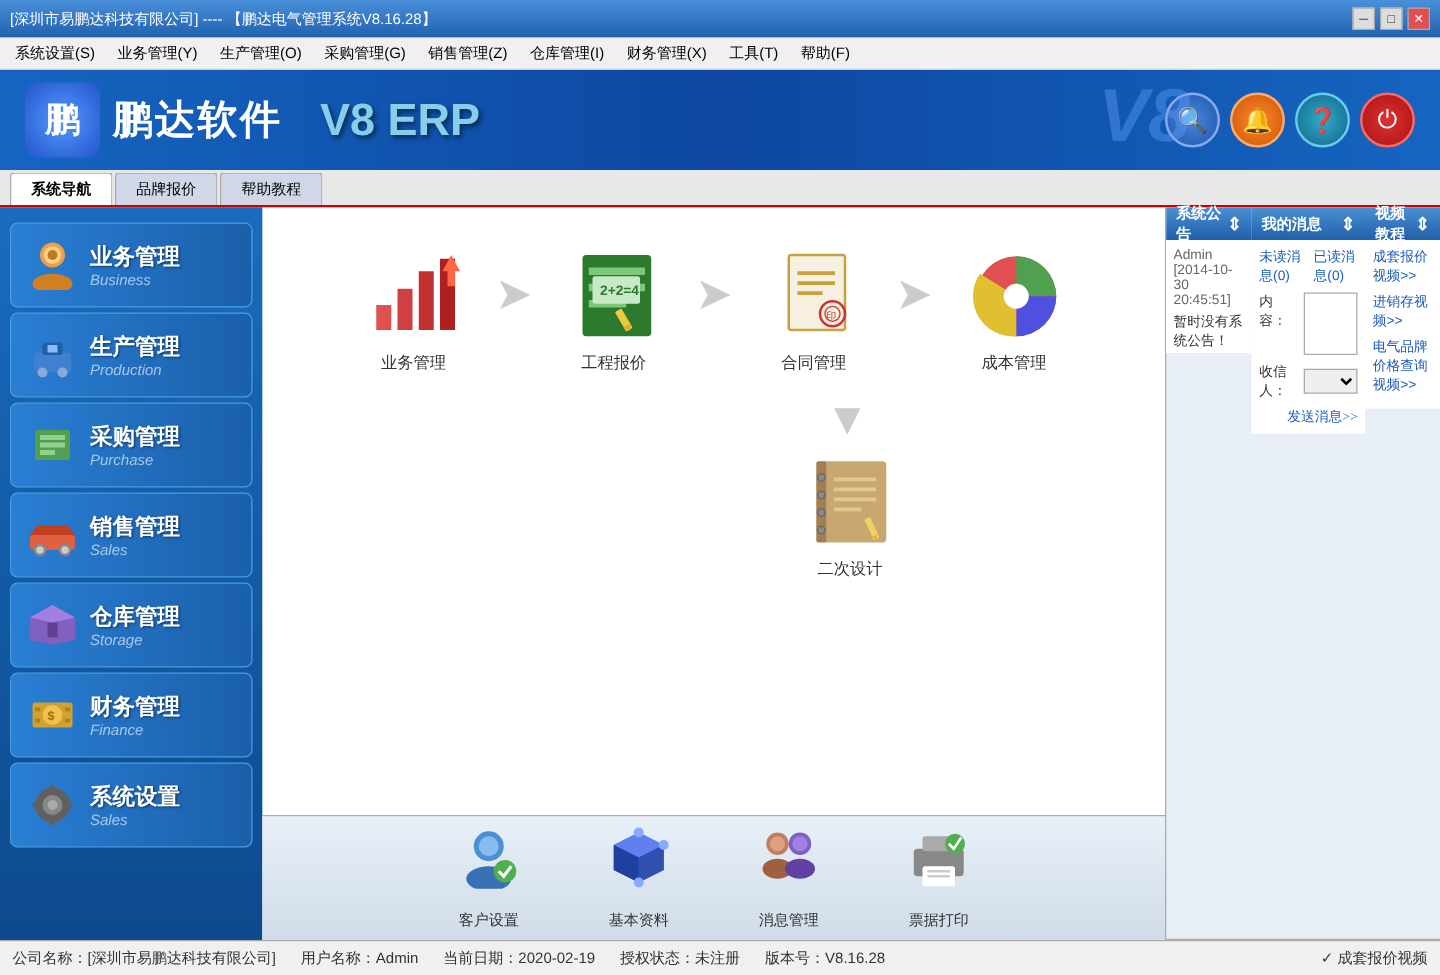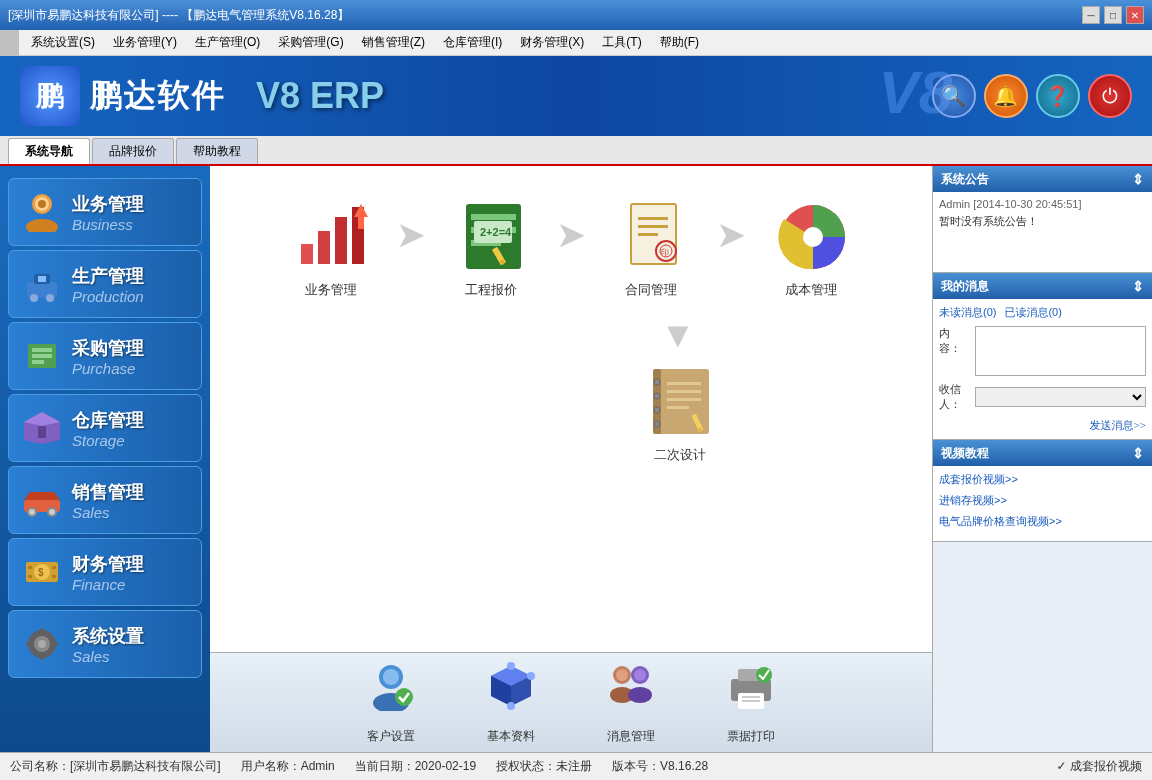--- a/index.html
+++ b/index.html
@@ -27,21 +27,20 @@
     .title-btn.close { background: #e05050; color: white; }
 
     
     #menubar {
       height: 26px;
       background: #f0f0f0;
       border-bottom: 1px solid #ccc;
       display: flex; align-items: center;
       padding: 0 4px;
       gap: 2px;
-      margin-left: 19px;
     }
     .menu-item {
       padding: 2px 8px;
       font-size: 12px;
       cursor: pointer;
       color: #000;
     }
 
     
     #header {
@@ -144,21 +143,21 @@
     .sidebar-item-text {
       display: flex; flex-direction: column;
     }
     .sidebar-item-cn {
       font-size: 18px;
       font-weight: bold;
       color: white;
       text-shadow: 1px 1px 2px rgba(0,0,0,0.5);
     }
     .sidebar-item-en {
-      font-size: 15px;
+      font-size: 12px;
       color: rgba(255,255,255,0.6);
       font-style: italic;
     }
 
     
     #center {
       flex: 1;
       background: white;
       display: flex;
       flex-direction: column;
@@ -237,21 +236,21 @@
       color: #333;
       margin-top: 16px;
     }
 
     
     #right-panel {
       width: 220px;
       background: #e8eef5;
       border-left: 1px solid #aaa;
       display: flex;
-      flex-direction: column;
+      flex-direction: row;
       flex-shrink: 0;
     }
     .panel-section {
       border-bottom: 1px solid #aaa;
     }
     .panel-header {
       height: 26px;
       background: linear-gradient(to bottom, #4a90d4, #2060aa);
       display: flex; align-items: center; justify-content: space-between;
       padding: 0 8px;
@@ -424,45 +423,45 @@
       </div>
       <div class="sidebar-item-text">
         <span class="sidebar-item-cn">采购管理</span>
         <span class="sidebar-item-en">Purchase</span>
       </div>
     </div>
 
     <div class="sidebar-item">
       <div class="sidebar-item-icon">
         <svg width="40" height="40" viewBox="0 0 40 40">
-          <polygon points="20,4 38,14 38,32 20,36 2,32 2,14" fill="#8060c0"></polygon>
-          <polygon points="20,4 38,14 20,18 2,14" fill="#a080e0"></polygon>
-          <rect x="16" y="18" width="8" height="12" fill="#604090"></rect>
-        </svg>
-      </div>
-      <div class="sidebar-item-text">
-        <span class="sidebar-item-cn">仓库管理</span>
-        <span class="sidebar-item-en">Storage</span>
-      </div>
-    </div>
-
-    <div class="sidebar-item">
-      <div class="sidebar-item-icon">
-        <svg width="40" height="40" viewBox="0 0 40 40">
           <rect x="2" y="20" width="36" height="12" rx="3" fill="#e06040"></rect>
           <polygon points="2,20 8,12 32,12 38,20" fill="#c04020"></polygon>
           <circle cx="10" cy="32" r="5" fill="#888"></circle>
           <circle cx="30" cy="32" r="5" fill="#888"></circle>
           <circle cx="10" cy="32" r="3" fill="#ccc"></circle>
           <circle cx="30" cy="32" r="3" fill="#ccc"></circle>
         </svg>
       </div>
       <div class="sidebar-item-text">
         <span class="sidebar-item-cn">销售管理</span>
         <span class="sidebar-item-en">Sales</span>
+      </div>
+    </div>
+
+    <div class="sidebar-item">
+      <div class="sidebar-item-icon">
+        <svg width="40" height="40" viewBox="0 0 40 40">
+          <polygon points="20,4 38,14 38,32 20,36 2,32 2,14" fill="#8060c0"></polygon>
+          <polygon points="20,4 38,14 20,18 2,14" fill="#a080e0"></polygon>
+          <rect x="16" y="18" width="8" height="12" fill="#604090"></rect>
+        </svg>
+      </div>
+      <div class="sidebar-item-text">
+        <span class="sidebar-item-cn">仓库管理</span>
+        <span class="sidebar-item-en">Storage</span>
       </div>
     </div>
 
     <div class="sidebar-item">
       <div class="sidebar-item-icon">
         <svg width="40" height="40" viewBox="0 0 40 40">
           <rect x="4" y="10" width="32" height="20" rx="2" fill="#d0a030"></rect>
           <ellipse cx="20" cy="20" rx="8" ry="8" fill="#f0c050"></ellipse>
           <text x="16" y="24" fill="#a07010" font-size="10" font-weight="bold">$</text>
           <rect x="6" y="14" width="4" height="3" fill="#b08020"></rect>

